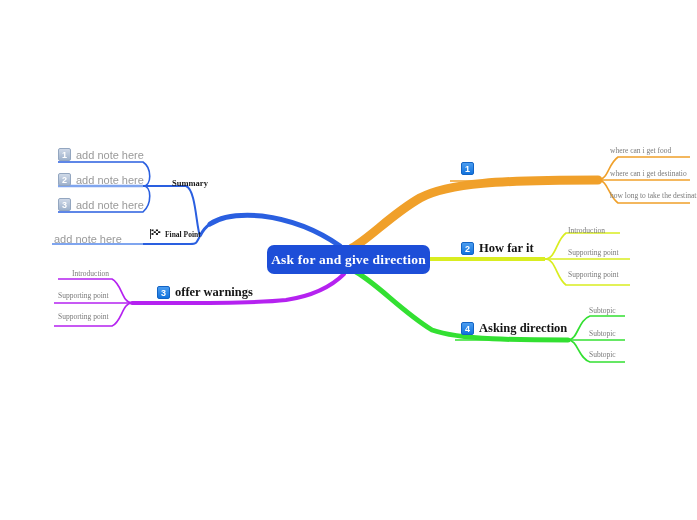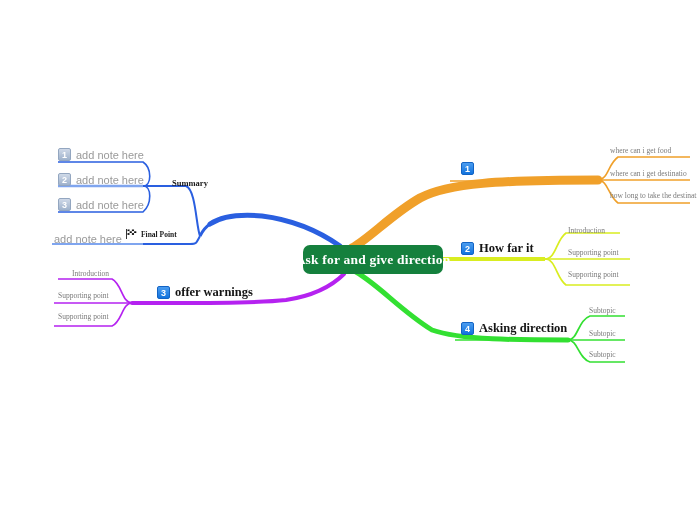--- a/index.html
+++ b/index.html
@@ -25,29 +25,28 @@
     left: 0; top: 0;
     width: 697px;
     height: 520px;
   }
 
   
   .central-node {
     position: absolute;
     left: 267px;
     top: 245px;
-    width: 140px;
+    width: 163px;
     height: 29px;
-    background: #15803d;
+    background: #1d4ed8;
     border-radius: 7px;
     display: flex;
     align-items: center;
     justify-content: center;
     box-sizing: border-box;
-    margin-left: 36px;
   }
   .central-node .label {
     color: #ffffff;
     font-family: "Liberation Serif", serif;
     font-weight: bold;
     font-size: 13.5px;
     letter-spacing: 0.2px;
     white-space: nowrap;
   }
 
@@ -239,21 +238,21 @@
 </div>
 <div class="note" style="left:58px; top:173px;">
   <span class="badge grey">2</span>
   <span class="txt">add note here</span>
 </div>
 <div class="note" style="left:58px; top:198px;">
   <span class="badge grey">3</span>
   <span class="txt">add note here</span>
 </div>
 
-<div class="finalpoint" style="left:126px; top:229px;">
+<div class="finalpoint" style="left:150px; top:229px;">
   <svg class="flag-icon" viewBox="0 0 12 10">
     <rect x="0" y="0" width="1" height="10" fill="#333"></rect>
     <g>
       <rect x="1.5" y="0.5" width="2.2" height="1.8" fill="#111"></rect>
       <rect x="3.7" y="0.5" width="2.2" height="1.8" fill="#fff"></rect>
       <rect x="5.9" y="0.5" width="2.2" height="1.8" fill="#111"></rect>
       <rect x="8.1" y="0.5" width="2.2" height="1.8" fill="#fff"></rect>
       <rect x="1.5" y="2.3" width="2.2" height="1.8" fill="#fff"></rect>
       <rect x="3.7" y="2.3" width="2.2" height="1.8" fill="#111"></rect>
       <rect x="5.9" y="2.3" width="2.2" height="1.8" fill="#fff"></rect>

